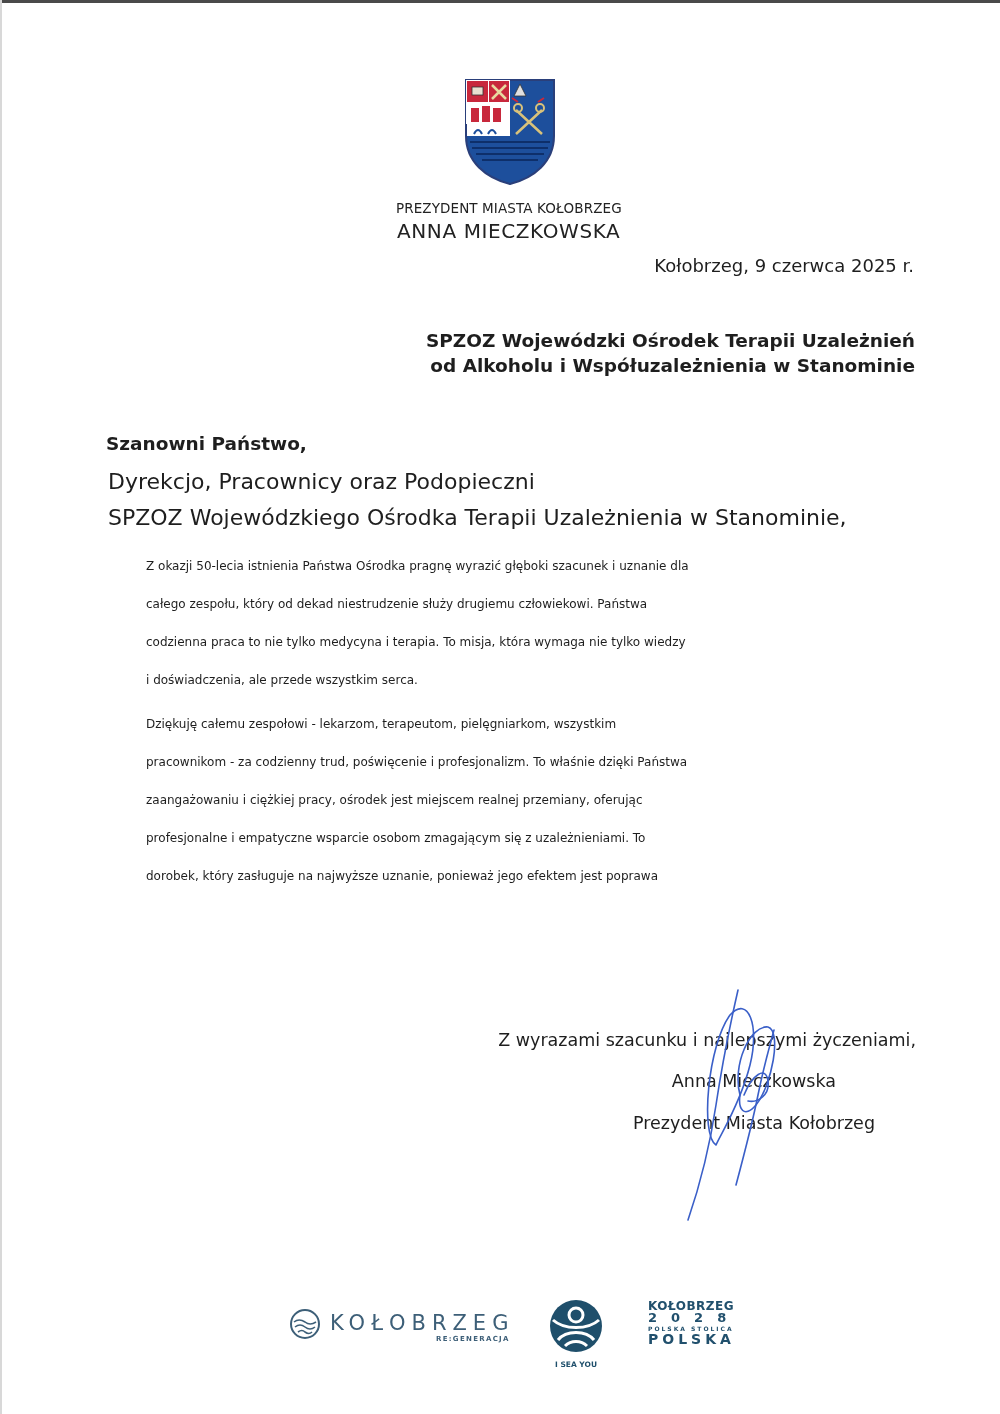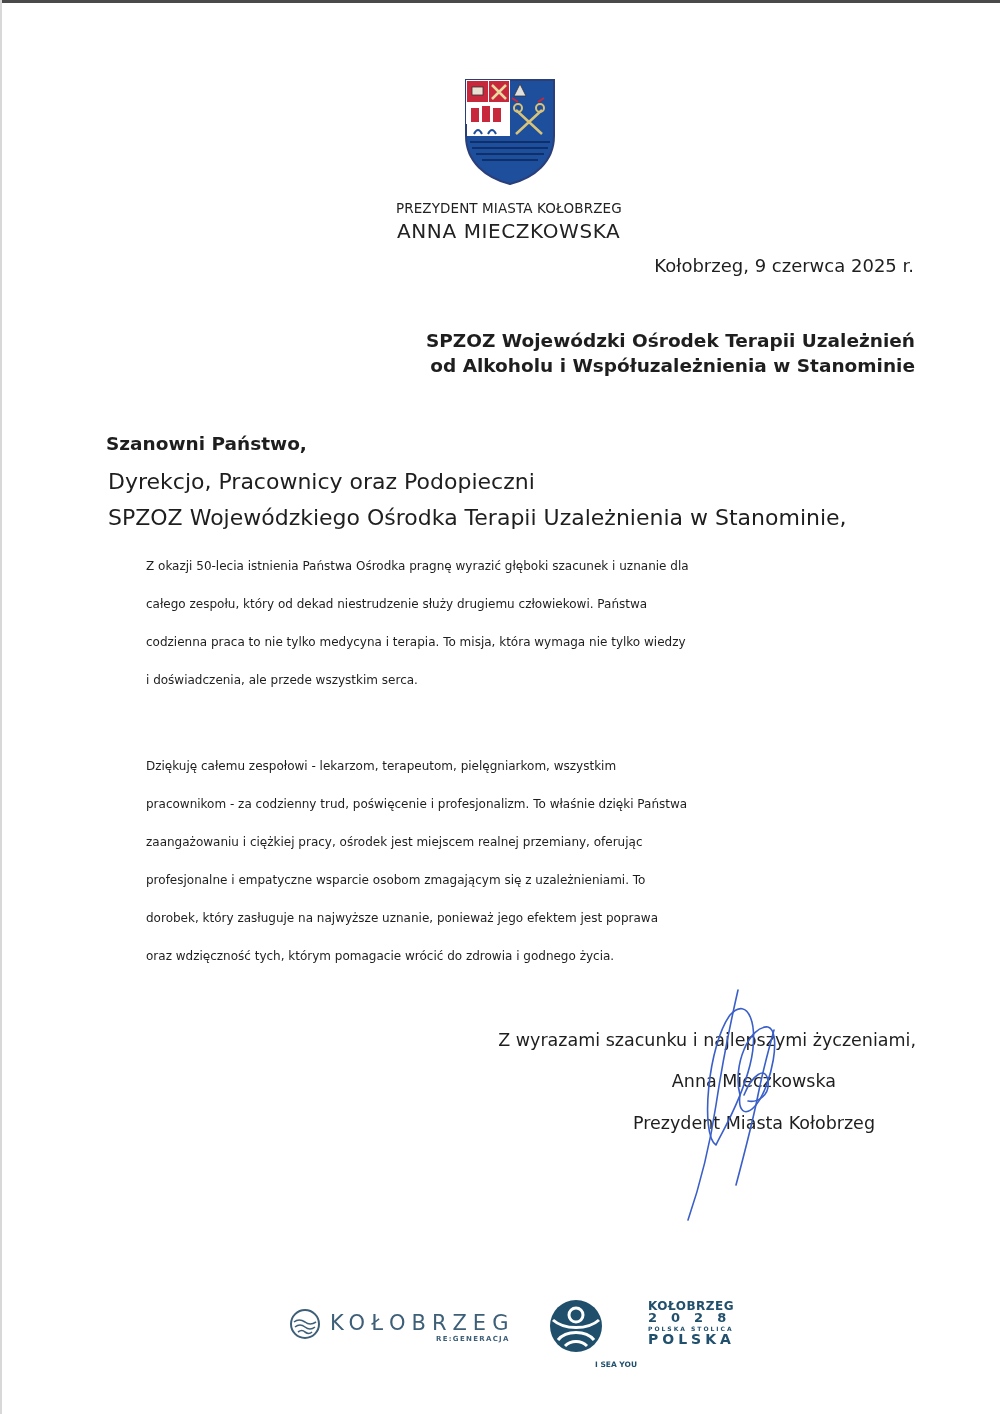--- a/index.html
+++ b/index.html
@@ -19,21 +19,21 @@
   .address-line { position: absolute; left: 108px; font-size: 22px; white-space: nowrap; }
   .paragraph { position: absolute; left: 106px; width: 830px; font-size: 12px; margin-left: 40px; }
   .paragraph .line { display: block; height: 38px; line-height: 38px; white-space: nowrap; }
   .closing { position: absolute; right: 84px; text-align: right; font-size: 17.5px; white-space: nowrap; }
   .signature { position: absolute; left: 640px; top: 985px; width: 160px; height: 240px; pointer-events: none; }
   .footer-logo { position: absolute; }
   .kolobrzeg-logo { left: 288px; top: 1305px; width: 230px; height: 40px; }
   .kolobrzeg-logo .word { position: absolute; left: 42px; top: 6px; font-size: 21px; letter-spacing: 6px; color: #3d5f78; font-family: "DejaVu Sans", sans-serif; font-weight: normal; }
   .kolobrzeg-logo .sub { position: absolute; left: 148px; top: 30px; font-size: 7px; letter-spacing: 1.3px; color: #3d5f78; font-weight: bold; }
   .iseayou-logo { left: 548px; top: 1296px; width: 56px; height: 78px; }
-  .iseayou-logo .caption { position: absolute; left: 0; width: 56px; top: 64px; text-align: center; font-size: 7.5px; font-weight: bold; color: #1f4f6b; margin-left: 40px; }
+  .iseayou-logo .caption { position: absolute; left: 0; width: 56px; top: 64px; text-align: center; font-size: 7.5px; font-weight: bold; color: #1f4f6b; }
   .ecoc-logo { left: 648px; top: 1299px; width: 95px; height: 50px; color: #21506d; font-weight: bold; }
   .ecoc-logo .l1 { position: absolute; left: 0; top: 0; font-size: 12px; letter-spacing: 0.5px; }
   .ecoc-logo .l2 { position: absolute; left: 0; top: 11px; font-size: 13px; letter-spacing: 14px; }
   .ecoc-logo .l3 { position: absolute; left: 0; top: 26px; font-size: 6px; letter-spacing: 2px; }
   .ecoc-logo .l4 { position: absolute; left: 0; top: 32px; font-size: 14px; letter-spacing: 4px; }
 </style>
 </head>
 <body>
 
 <div class="scan-edge-top"></div>
@@ -74,30 +74,29 @@
 <div class="address-line" style="top:469px">Dyrekcjo, Pracownicy oraz Podopieczni</div>
 <div class="address-line" style="top:505px">SPZOZ Wojewódzkiego Ośrodka Terapii Uzależnienia w Stanominie,</div>
 
 <div class="paragraph" style="top:547px">
   <span class="line">Z okazji 50-lecia istnienia Państwa Ośrodka pragnę wyrazić głęboki szacunek i uznanie dla</span>
   <span class="line">całego zespołu, który od dekad niestrudzenie służy drugiemu człowiekowi. Państwa</span>
   <span class="line">codzienna praca to nie tylko medycyna i terapia. To misja, która wymaga nie tylko wiedzy</span>
   <span class="line">i doświadczenia, ale przede wszystkim serca.</span>
 </div>
 
-<div class="paragraph" style="top:747px">
+<div class="paragraph" style="top:705px">
   <span class="line">Dziękuję całemu zespołowi - lekarzom, terapeutom, pielęgniarkom, wszystkim</span>
   <span class="line">pracownikom - za codzienny trud, poświęcenie i profesjonalizm. To właśnie dzięki Państwa</span>
   <span class="line">zaangażowaniu i ciężkiej pracy, ośrodek jest miejscem realnej przemiany, oferując</span>
   <span class="line">profesjonalne i empatyczne wsparcie osobom zmagającym się z uzależnieniami. To</span>
   <span class="line">dorobek, który zasługuje na najwyższe uznanie, ponieważ jego efektem jest poprawa</span>
 </div>
 
 <div class="paragraph" style="top:937px">
-  <span class="line">oraz wdzięczność tych, którym pomagacie wrócić do zdrowia i godnego życia.</span>
 </div>
 
 <div class="closing" style="top:1030px">Z wyrazami szacunku i najlepszymi życzeniami,</div>
 <div class="closing" style="top:1071px; right:164px">Anna Mieczkowska</div>
 <div class="closing" style="top:1113px; right:125px">Prezydent Miasta Kołobrzeg</div>
 
 <svg class="signature" viewBox="0 0 160 240">
   <g fill="none" stroke="#3a5fc8" stroke-width="1.6" stroke-linecap="round">
     <path d="M48 235 C60 200 70 160 76 120 C82 80 90 40 98 5"></path>
     <path d="M76 160 C60 150 68 60 90 30 C108 10 120 40 110 80 C100 120 80 150 76 160"></path>

